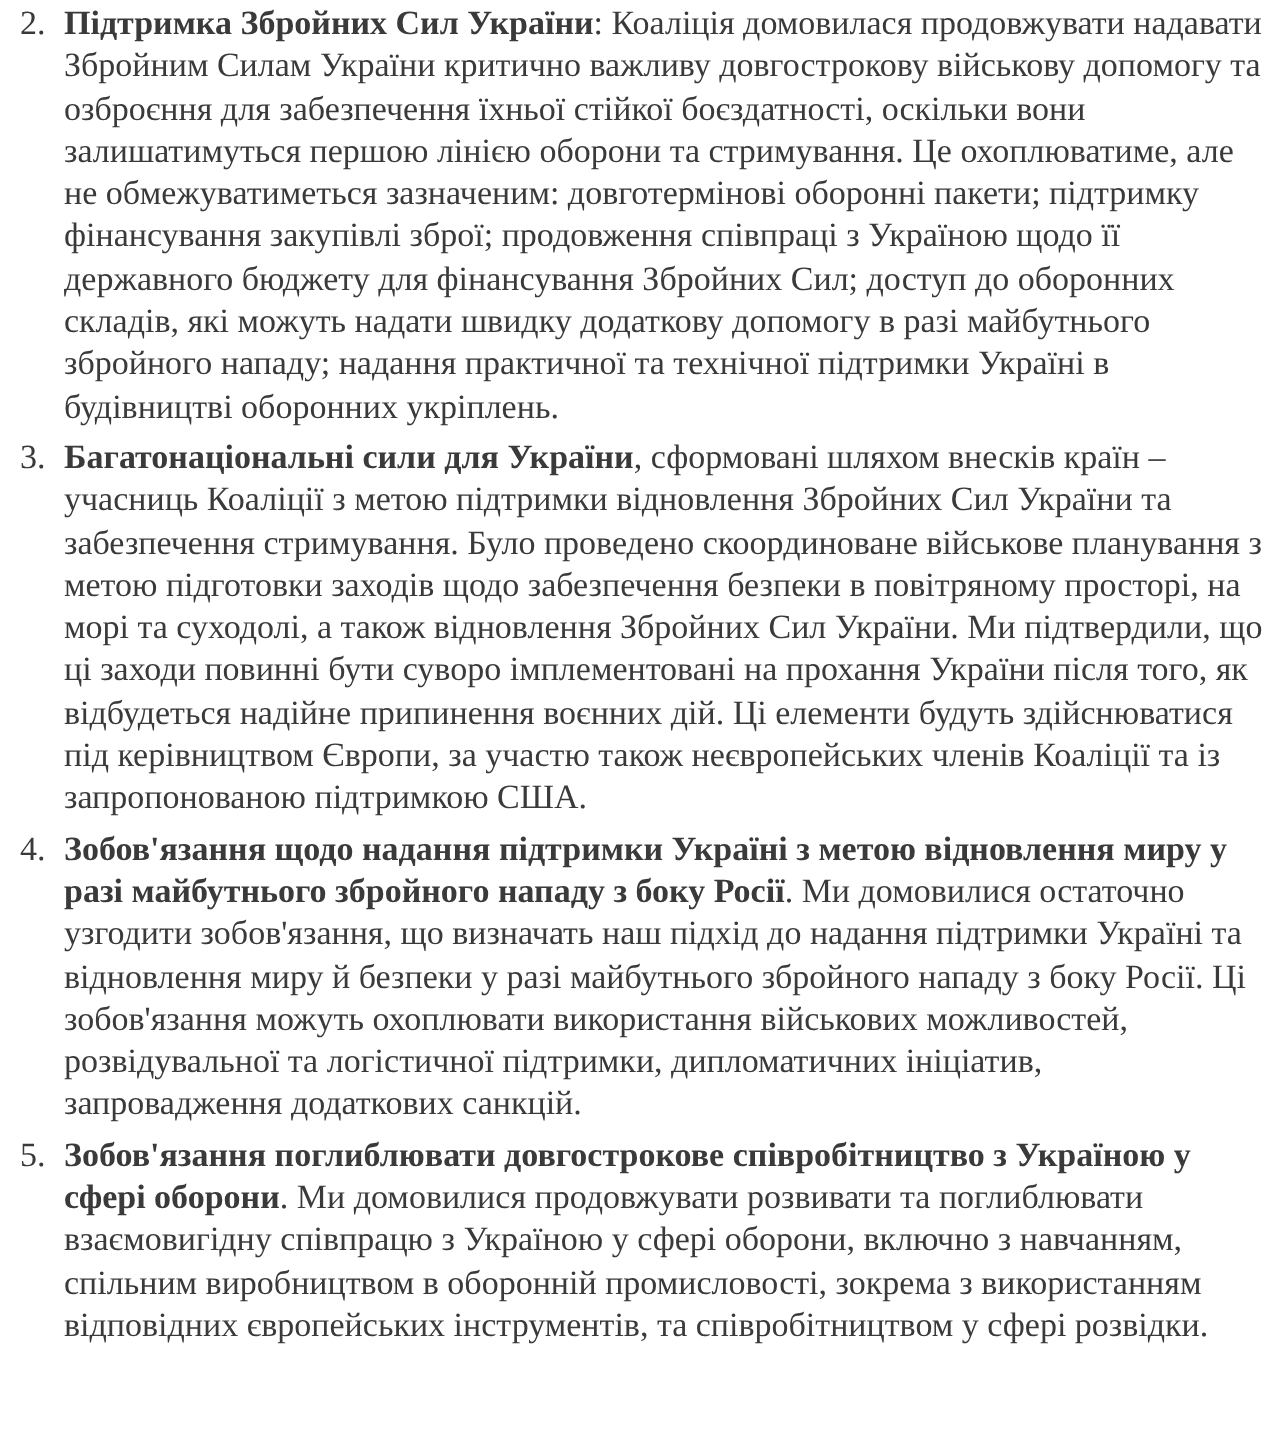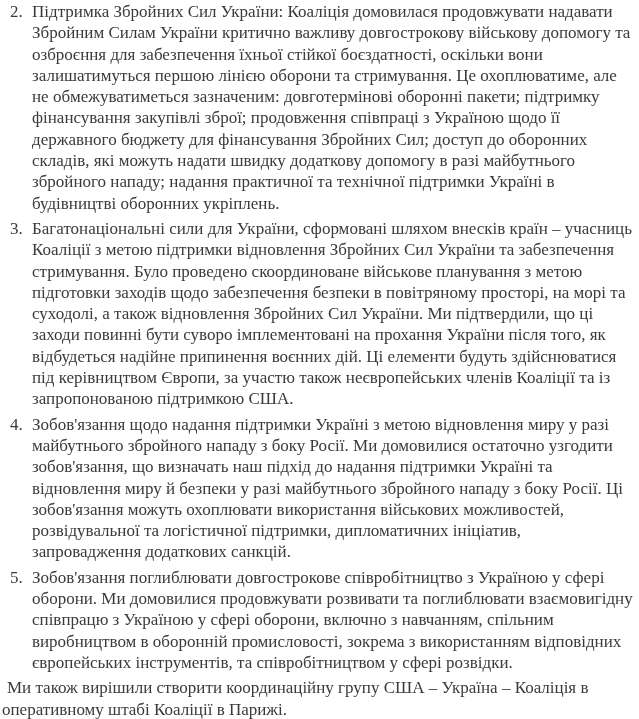--- a/index.html
+++ b/index.html
@@ -27,21 +27,21 @@
     margin: 0 0 4px 0;
     text-align: left;
   }
   .item-number {
     position: absolute;
     left: 10px;
     top: 0;
     font-weight: normal;
   }
   .item-lead {
-    font-weight: normal;
+    font-weight: bold;
   }
   .closing-paragraph {
     margin: 3px 5px 0 2px;
     text-indent: 5px;
   }
 </style>
 </head>
 <body>
 
 <div class="page">
@@ -59,15 +59,14 @@
   <div class="list-item">
     <span class="item-number">4.</span>
     <span class="item-lead">Зобов'язання щодо надання підтримки Україні з метою відновлення миру у разі майбутнього збройного нападу з боку Росії</span><span>. Ми домовилися остаточно узгодити зобов'язання, що визначать наш підхід до надання підтримки Україні та відновлення миру й безпеки у разі майбутнього збройного нападу з боку Росії. Ці зобов'язання можуть охоплювати використання військових можливостей, розвідувальної та логістичної підтримки, дипломатичних ініціатив, запровадження додаткових санкцій.</span>
   </div>
 
   <div class="list-item">
     <span class="item-number">5.</span>
     <span class="item-lead">Зобов'язання поглиблювати довгострокове співробітництво з Україною у сфері оборони</span><span>. Ми домовилися продовжувати розвивати та поглиблювати взаємовигідну співпрацю з Україною у сфері оборони, включно з навчанням, спільним виробництвом в оборонній промисловості, зокрема з використанням відповідних європейських інструментів, та співробітництвом у сфері розвідки.</span>
   </div>
 
-  <p class="closing-paragraph">Ми також вирішили створити координаційну групу США – Україна – Коаліція в оперативному штабі Коаліції в Парижі.</p>
 
 </div>
 
 </body></html>

